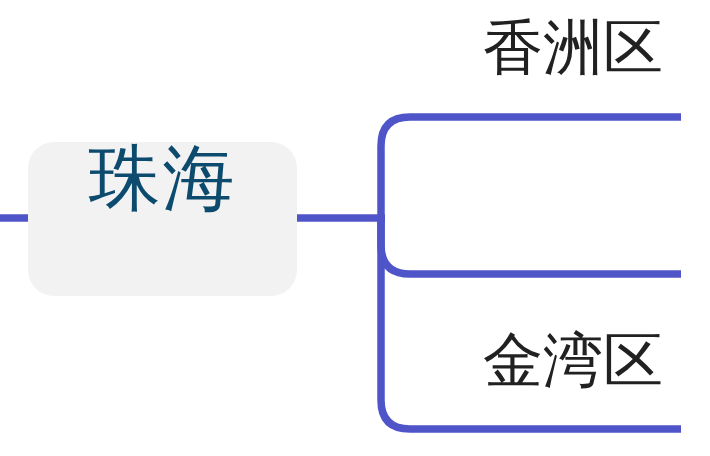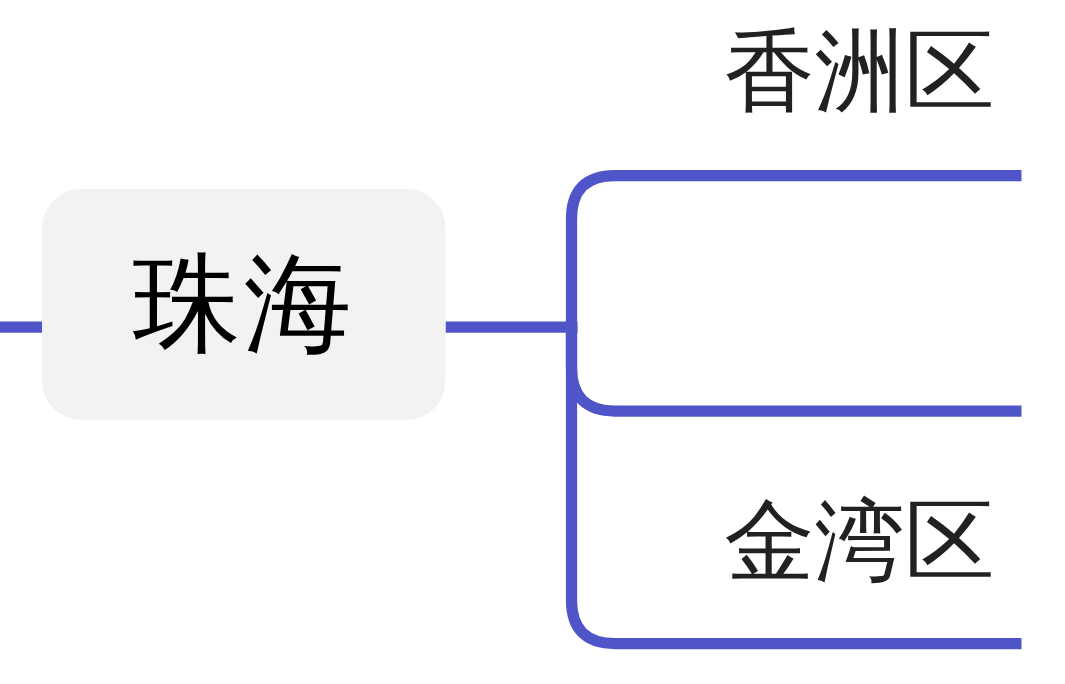--- a/index.html
+++ b/index.html
@@ -19,29 +19,29 @@
     position: absolute;
     left: 0;
     top: 0;
     width: 710px;
     height: 456px;
     display: block;
   }
   .root-topic {
     position: absolute;
     left: 28px;
-    top: 126px;
+    top: 142px;
     width: 269px;
     height: 154px;
     background: #f2f2f2;
     border-radius: 26px;
     display: flex;
-    align-items: center;
+    align-items: flex-start;
     justify-content: center;
-    color: #000000;
+    color: #0c4a6e;
     font-size: 72px;
     font-weight: 500;
     line-height: 1;
     letter-spacing: 2px;
     cursor: pointer;
     box-sizing: border-box;
     user-select: none;
   }
   .child-topic {
     position: absolute;

